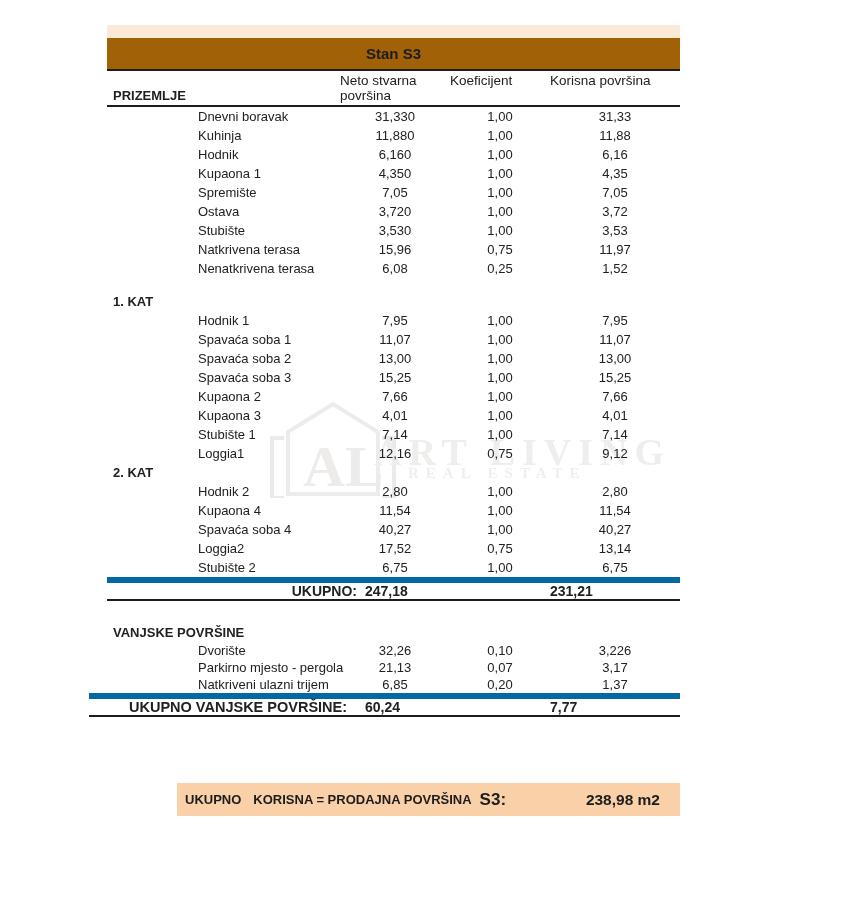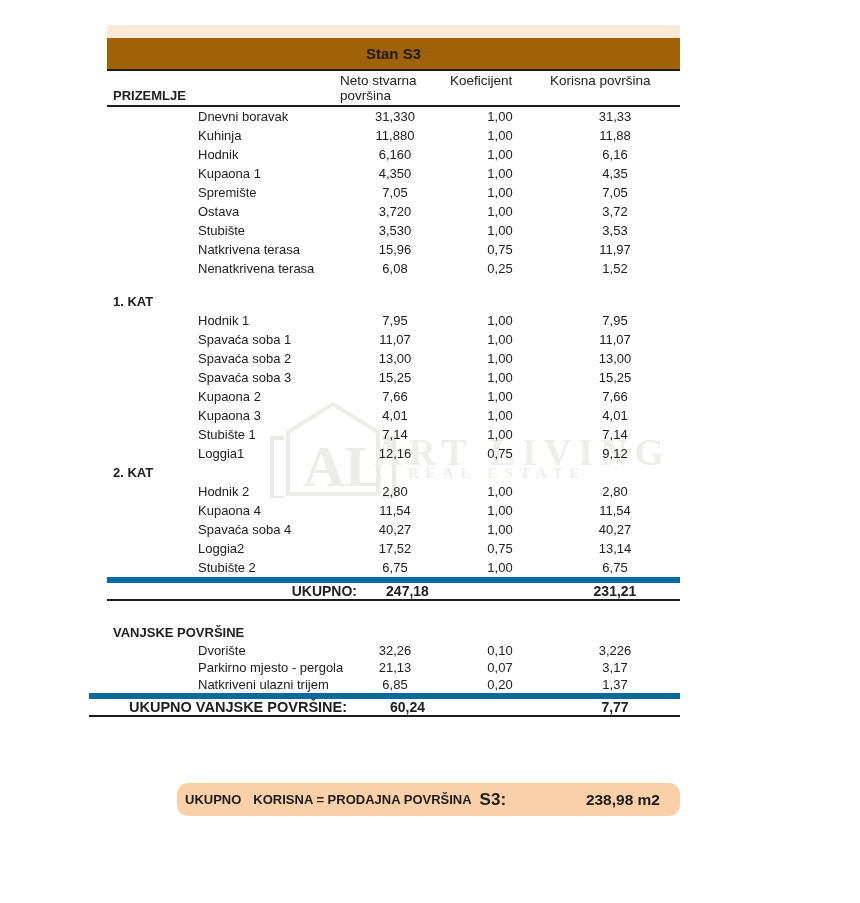--- a/index.html
+++ b/index.html
@@ -46,31 +46,31 @@
   .row .name { padding-left: 91px; white-space: nowrap; }
   .row .v { text-align: center; }
   .sec-head { height: 19px; display: flex; align-items: center; font-weight: bold; font-size: 13px; padding-left: 6px; }
   .gap14 { height: 14px; }
   .gap22 { height: 22px; }
   .total-row {
     border-top: 6px solid #0369a1; border-bottom: 2px solid #1c1c1c;
     height: 24px; align-items: center; font-weight: bold; font-size: 14px;
   }
   .total-row .tlabel { text-align: right; padding-right: 8px; white-space: nowrap; }
-  .total-row .v { text-align: center; }
+  .total-row .v { }
   .row17 { height: 17px; }
   .wide-borders { margin-left: -18px; padding-left: 18px; width: calc(100% + 18px); }
   .outdoor-total-label { text-align: left; padding-left: 22px; font-size: 14.5px; white-space: nowrap; }
   
   .footer-banner {
     position: absolute; left: 177px; top: 783px; width: 503px; height: 33px;
     background: #f9d0a7; z-index: 1;
     display: flex; align-items: center;
     padding-left: 8px; padding-right: 20px;
-    color: #1c1c1c; white-space: nowrap; border-radius: 11px;
+    color: #1c1c1c; white-space: nowrap;
   }
   .fb-p1 { font-weight: bold; font-size: 13px; }
   .fb-p2 { font-weight: bold; font-size: 13px; margin-left: 12px; }
   .fb-p3 { font-weight: bold; font-size: 17px; margin-left: 8px; }
   .fb-val { font-weight: bold; font-size: 15.5px; margin-left: auto; }
 </style>
 </head>
 <body>
 
 <div class="page">

